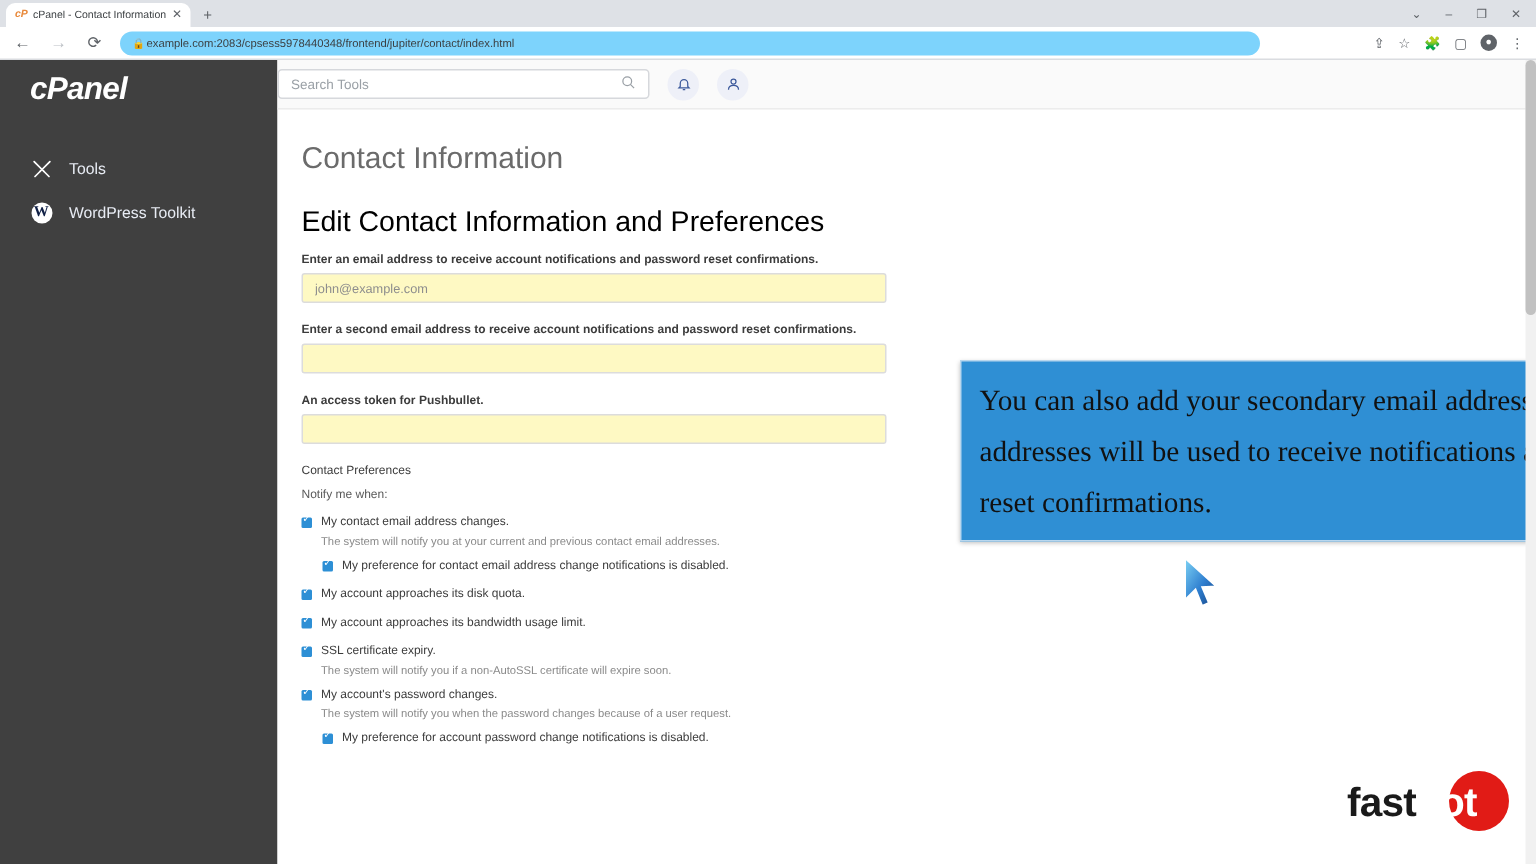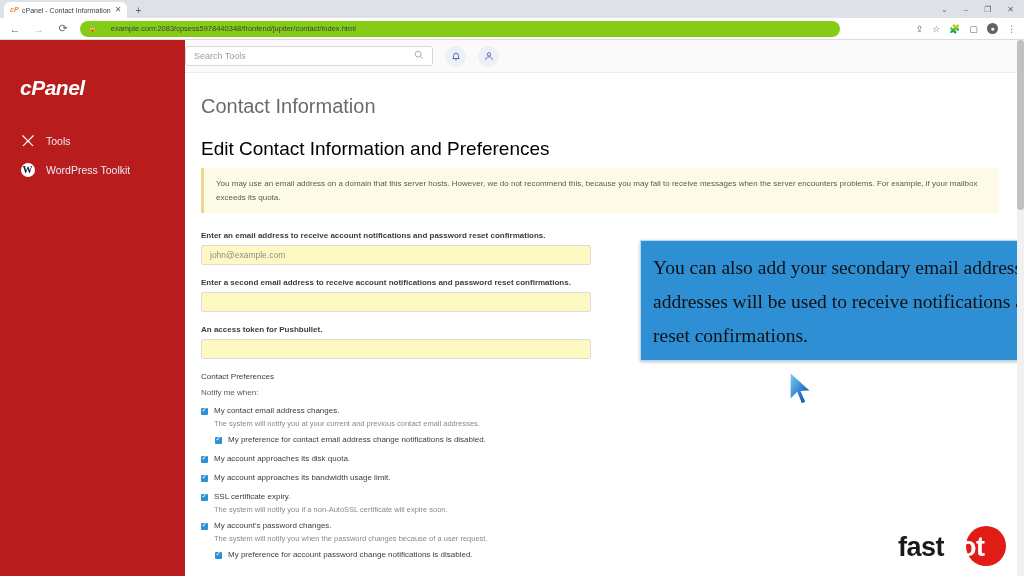--- a/index.html
+++ b/index.html
@@ -39,39 +39,39 @@
     font-size: 8px; color: #5f6368;
   }
 
   .toolbar {
     height: 22px; background: #fff; display: flex; align-items: center;
     gap: 10px; padding: 0 8px; border-bottom: 1px solid #dadce0;
   }
   .navbtn { font-size: 11px; color: #5f6368; width: 14px; text-align: center; }
   .navbtn.disabled { color: #bdc1c6; }
   .omnibox {
-    flex: 1; height: 16px; background: #84cc16; border-radius: 8px;
-    display: flex; align-items: center; gap: 14px; padding: 0 8px;
+    flex: 1; height: 16px; background: #7dd3fc; border-radius: 8px;
+    display: flex; align-items: center; gap: 1px; padding: 0 8px;
     font-size: 7.5px; color: #3c4043; max-width: 760px;
   }
   .lock { font-size: 7px; color: #5f6368; }
   .toolbar-icons { display: flex; align-items: center; gap: 9px; margin-left: auto; }
   .tb-ico { font-size: 9px; color: #5f6368; }
   .tb-ico.profile {
     width: 11px; height: 11px; border-radius: 50%; background: #5f6368;
     color: #fff; font-size: 7px; display: flex; align-items: center; justify-content: center;
   }
 
   
   .app { position: relative; width: 1024px; height: 536px; display: flex; }
 
   
   .sidebar {
-    width: 185px; background: #b91c1c; color: #fff;
-    padding-top: 36px; flex-shrink: 0;
+    width: 185px; background: #404040; color: #fff;
+    padding-top: 8px; flex-shrink: 0;
   }
   .brand {
     font-size: 21px; font-weight: bold; font-style: italic;
     letter-spacing: -0.5px; padding: 0 20px; margin-bottom: 26px; color: #fff;
   }
   .nav-item {
     display: flex; align-items: center; gap: 11px;
     padding: 7px 20px; font-size: 10.5px; color: #e8ecf4; text-align: right;
   }
   .nav-ico { width: 15px; height: 15px; display: flex; align-items: center; justify-content: center; }
@@ -146,21 +146,21 @@
     padding: 10px 12px; color: #111;
     font-family: "Liberation Serif", serif; font-size: 19.5px;
     line-height: 1.75; box-shadow: 0 1px 3px rgba(0,0,0,0.25);
   }
 
   
   .cursor { position: absolute; left: 603px; top: 331px; width: 26px; height: 38px; }
 
   
   .logo {
-    position: absolute; right: 16px; bottom: 8px; width: 110px; height: 44px;
+    position: absolute; right: 16px; bottom: 20px; width: 110px; height: 44px;
   }
   .logo-circle {
     position: absolute; right: 2px; top: 2px; width: 40px; height: 40px;
     border-radius: 50%; background: #e11b16;
   }
   .logo-text {
     position: absolute; left: 0; top: 8px; font-size: 27px; font-weight: bold;
     color: #1a1a1a; letter-spacing: -0.5px; font-family: "Liberation Sans", sans-serif;
   }
   .logo-text .dot { color: #fff; }
@@ -258,21 +258,20 @@
             <circle cx="12" cy="8" r="4"></circle>
               <path d="M4 21c0-4.4 3.6-7 8-7s8 2.6 8 7"></path>
           </svg>
         </div>
       </div>
 
       <div class="page">
         <h1 class="page-title">Contact Information</h1>
         <h2 class="section-title">Edit Contact Information and Preferences</h2>
 
-        <div class="alert">You may use an email address on a domain that this server hosts. However, we do not recommend this, because you may fail to receive messages when the server encounters problems. For example, if your mailbox exceeds its quota.</div>
 
         <div>
           <div class="field-label">Enter an email address to receive account notifications and password reset confirmations.</div>
           <input class="text-input" type="text" placeholder="john@example.com" style="">
         </div>
 
         <div>
           <div class="field-label">Enter a second email address to receive account notifications and password reset confirmations.</div>
           <input class="text-input" type="text" placeholder="" style="">
         </div>

